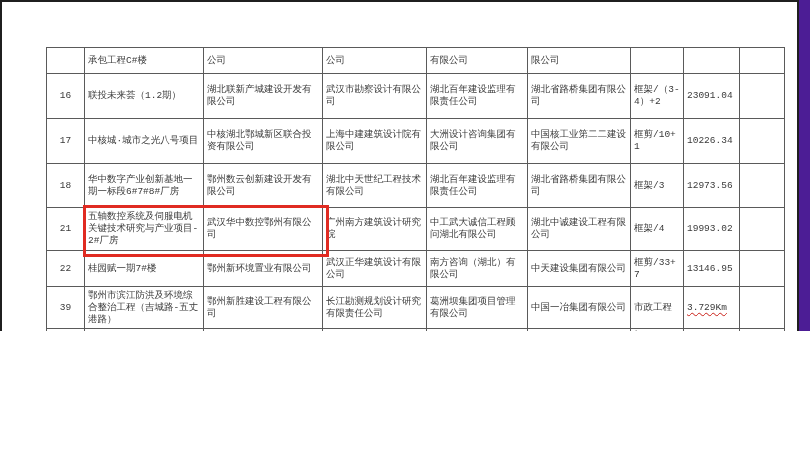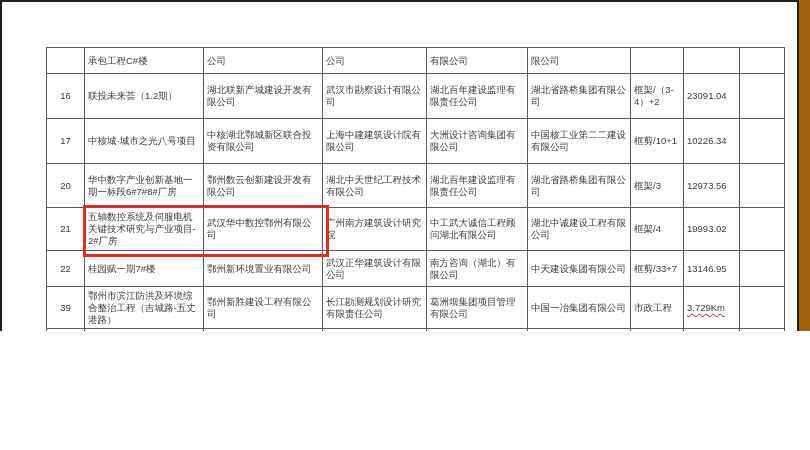--- a/index.html
+++ b/index.html
@@ -1,18 +1,18 @@
 <!DOCTYPE html>
 <html><head>
 <meta charset="utf-8">
 <style>
   html,body{margin:0;padding:0;background:#ffffff;}
   .canvas{
-    position:relative;width:810px;height:331px;background:#a16207;overflow:hidden;
-    font-family:Liberation Sans, sans-serif;
+    position:relative;width:810px;height:331px;background:#4c1d95;overflow:hidden;
+    font-family:Liberation Mono, monospace;
   }
   .frame{
     position:absolute;left:0;top:0;width:795px;height:439px;
     border:2px solid #1f1f1f;background:#ffffff;
   }
   table.doc{
     position:absolute;left:44px;top:45px;
     border-collapse:collapse;table-layout:fixed;
   }
   table.doc td{
@@ -76,21 +76,21 @@
             <td>中核城·城市之光八号项目</td>
             <td>中核湖北鄂城新区联合投资有限公司</td>
             <td>上海中建建筑设计院有限公司</td>
             <td>大洲设计咨询集团有限公司</td>
             <td>中国核工业第二二建设有限公司</td>
             <td>框剪/10+1</td>
             <td>10226.34</td>
             <td></td>
           </tr>
           <tr style="height: 44px;">
-            <td class="num">20</td>
+            <td class="num">18</td>
             <td>华中数字产业创新基地一期一标段6#7#8#厂房</td>
             <td>鄂州数云创新建设开发有限公司</td>
             <td>湖北中天世纪工程技术有限公司</td>
             <td>湖北百年建设监理有限责任公司</td>
             <td>湖北省路桥集团有限公司</td>
             <td>框架/3</td>
             <td>12973.56</td>
             <td></td>
           </tr>
           <tr style="height: 43px;">

